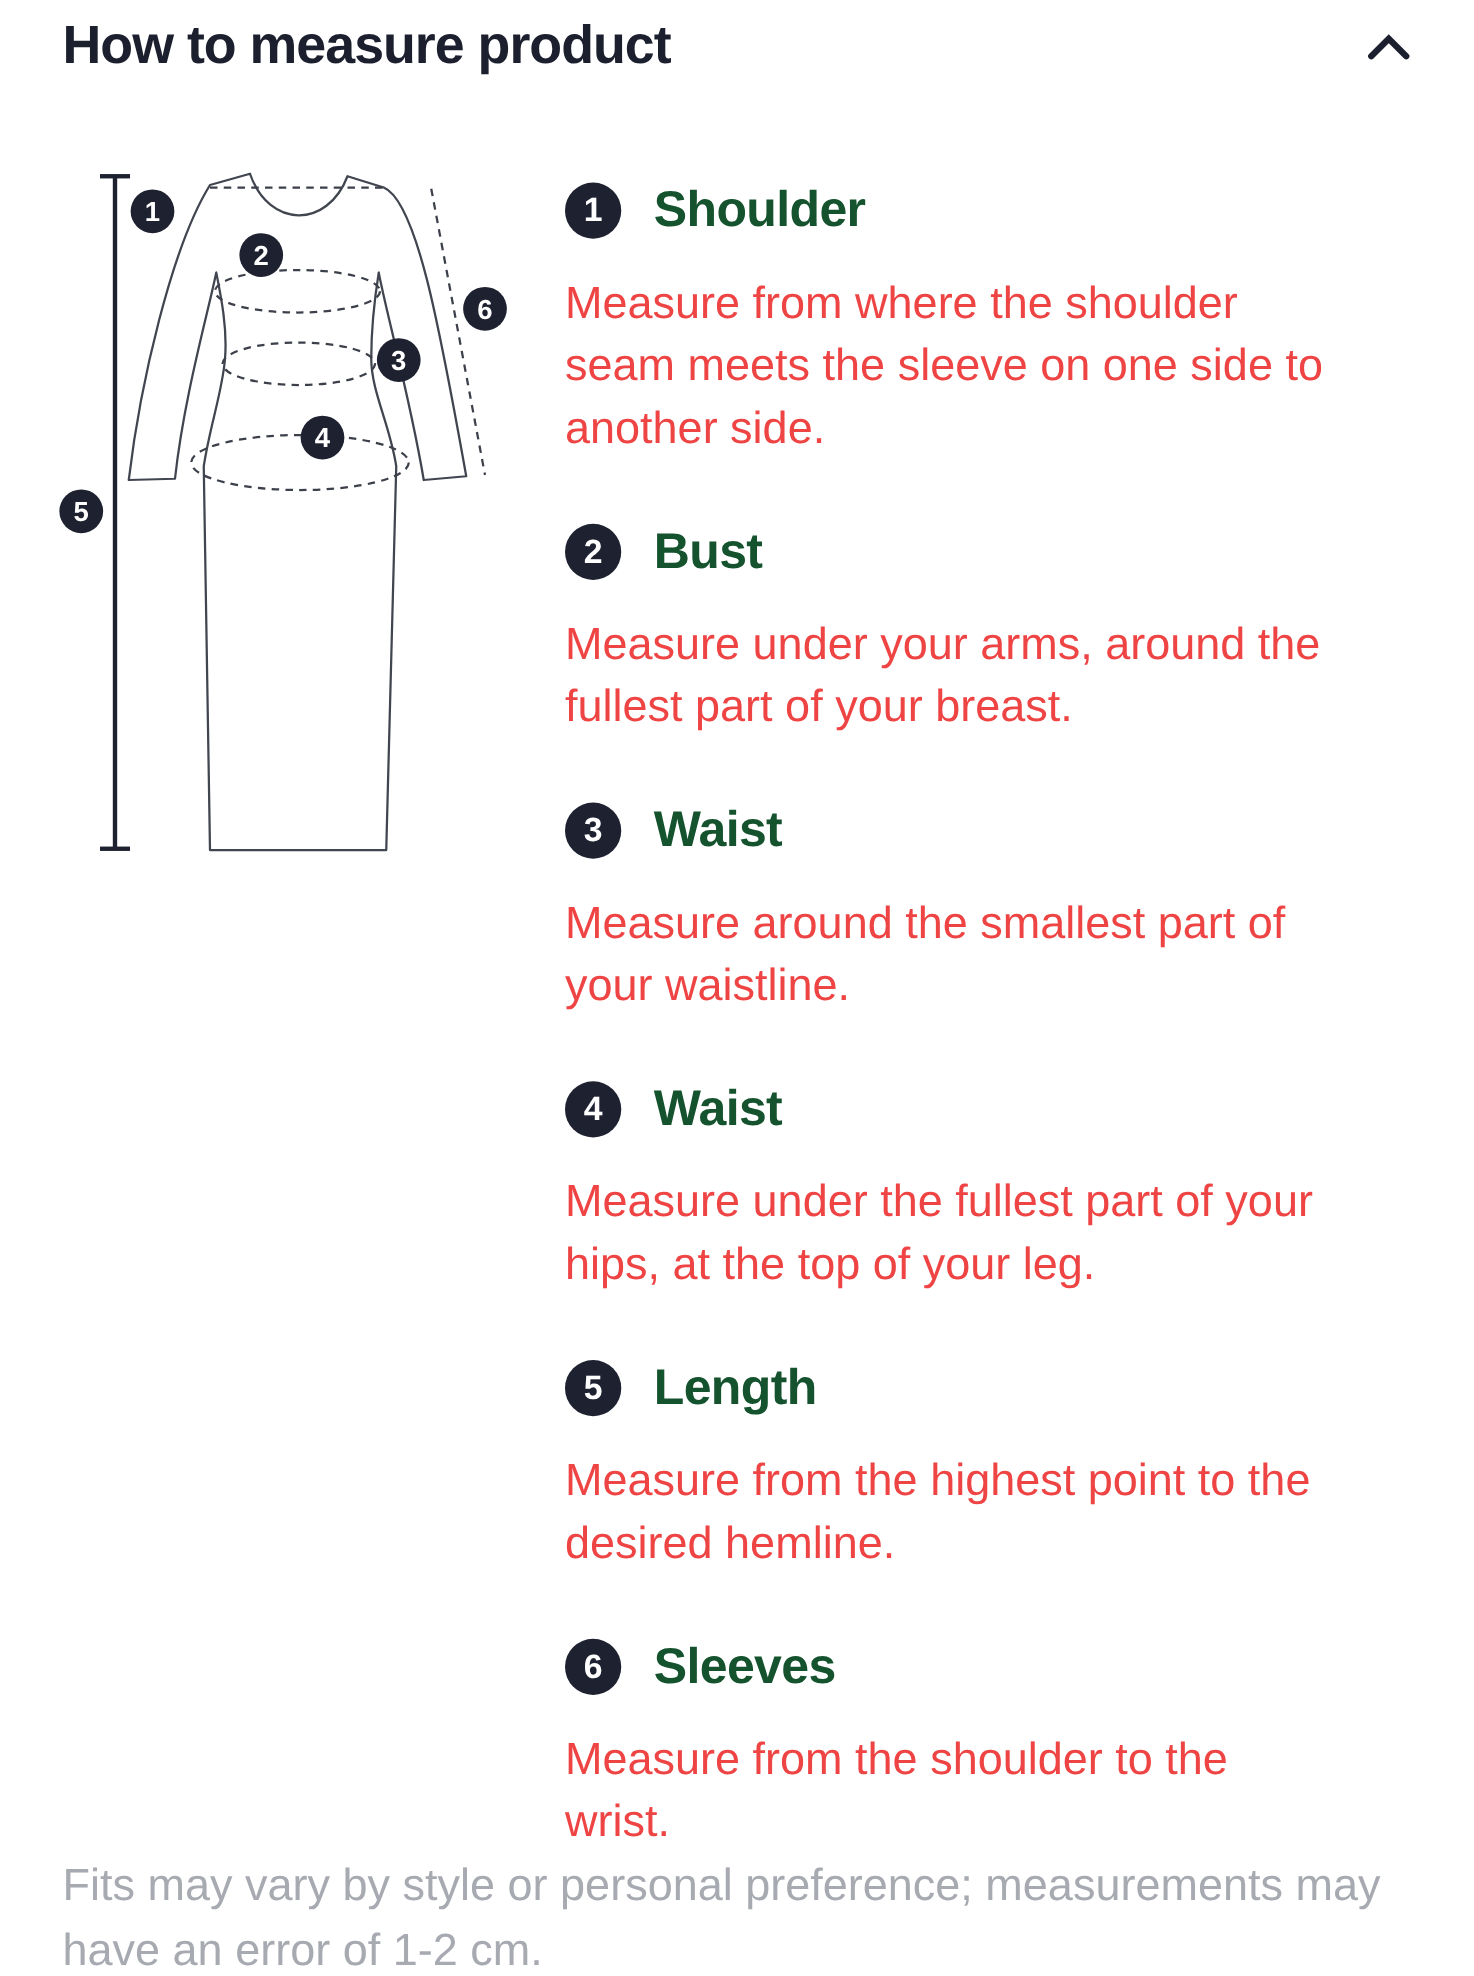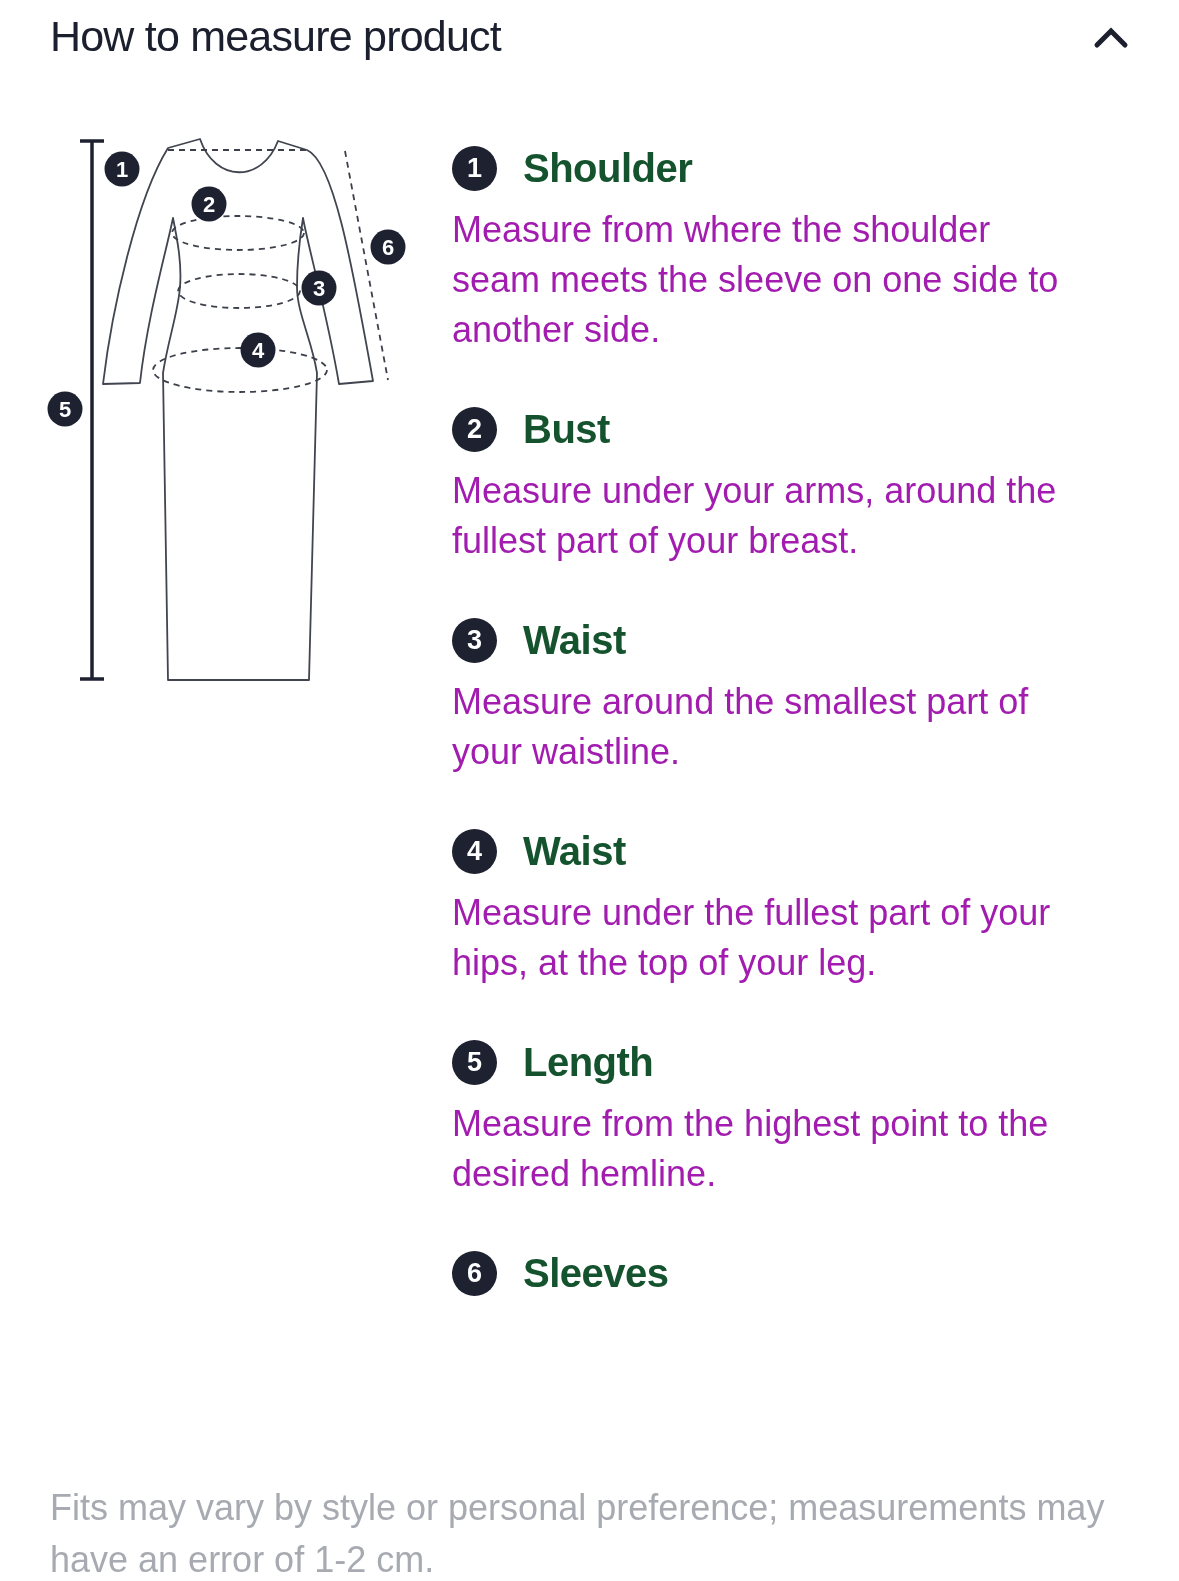--- a/index.html
+++ b/index.html
@@ -11,21 +11,21 @@
     font-family: "Liberation Sans", "DejaVu Sans", sans-serif;
     overflow: hidden;
   }
   
   .hdr-title {
     position: absolute;
     left: 50px;
     top: 12px;
     margin: 0;
     font-size: 43px;
-    font-weight: 400;
+    font-weight: 700;
     letter-spacing: -0.8px;
     color: #1b1f2e;
   }
   .collapse-btn {
     position: absolute;
     right: 44px;
     top: 16px;
     width: 48px;
     height: 44px;
     border: none;
@@ -72,24 +72,24 @@
     flex: 0 0 auto;
   }
   .sec-title {
     margin: 0;
     font-size: 40px;
     font-weight: 700;
     letter-spacing: -0.5px;
     color: #14532d;
   }
   .sec-body {
-    margin: 14px 0 0 0;
+    margin: 26px 0 0 0;
     font-size: 36px;
     line-height: 50px;
-    color: #a21caf;
+    color: #ef4444;
     white-space: pre-line;
   }
   
   .footnote {
     position: absolute;
     left: 50px;
     top: 1482px;
     margin: 0;
     width: 1090px;
     font-size: 36px;
@@ -219,19 +219,21 @@
       </div>
       <p class="sec-body">Measure from the highest point to the
 desired hemline.</p>
     </section>
 
     <section class="measure-section">
       <div class="sec-head">
         <span class="badge">6</span>
         <h2 class="sec-title">Sleeves</h2>
       </div>
+      <p class="sec-body">Measure from the shoulder to the
+wrist.</p>
     </section>
   </div>
 
   <p class="footnote">Fits may vary by style or personal preference; measurements may
 have an error of 1-2 cm.</p>
 
 </div>
 
 </body></html>

